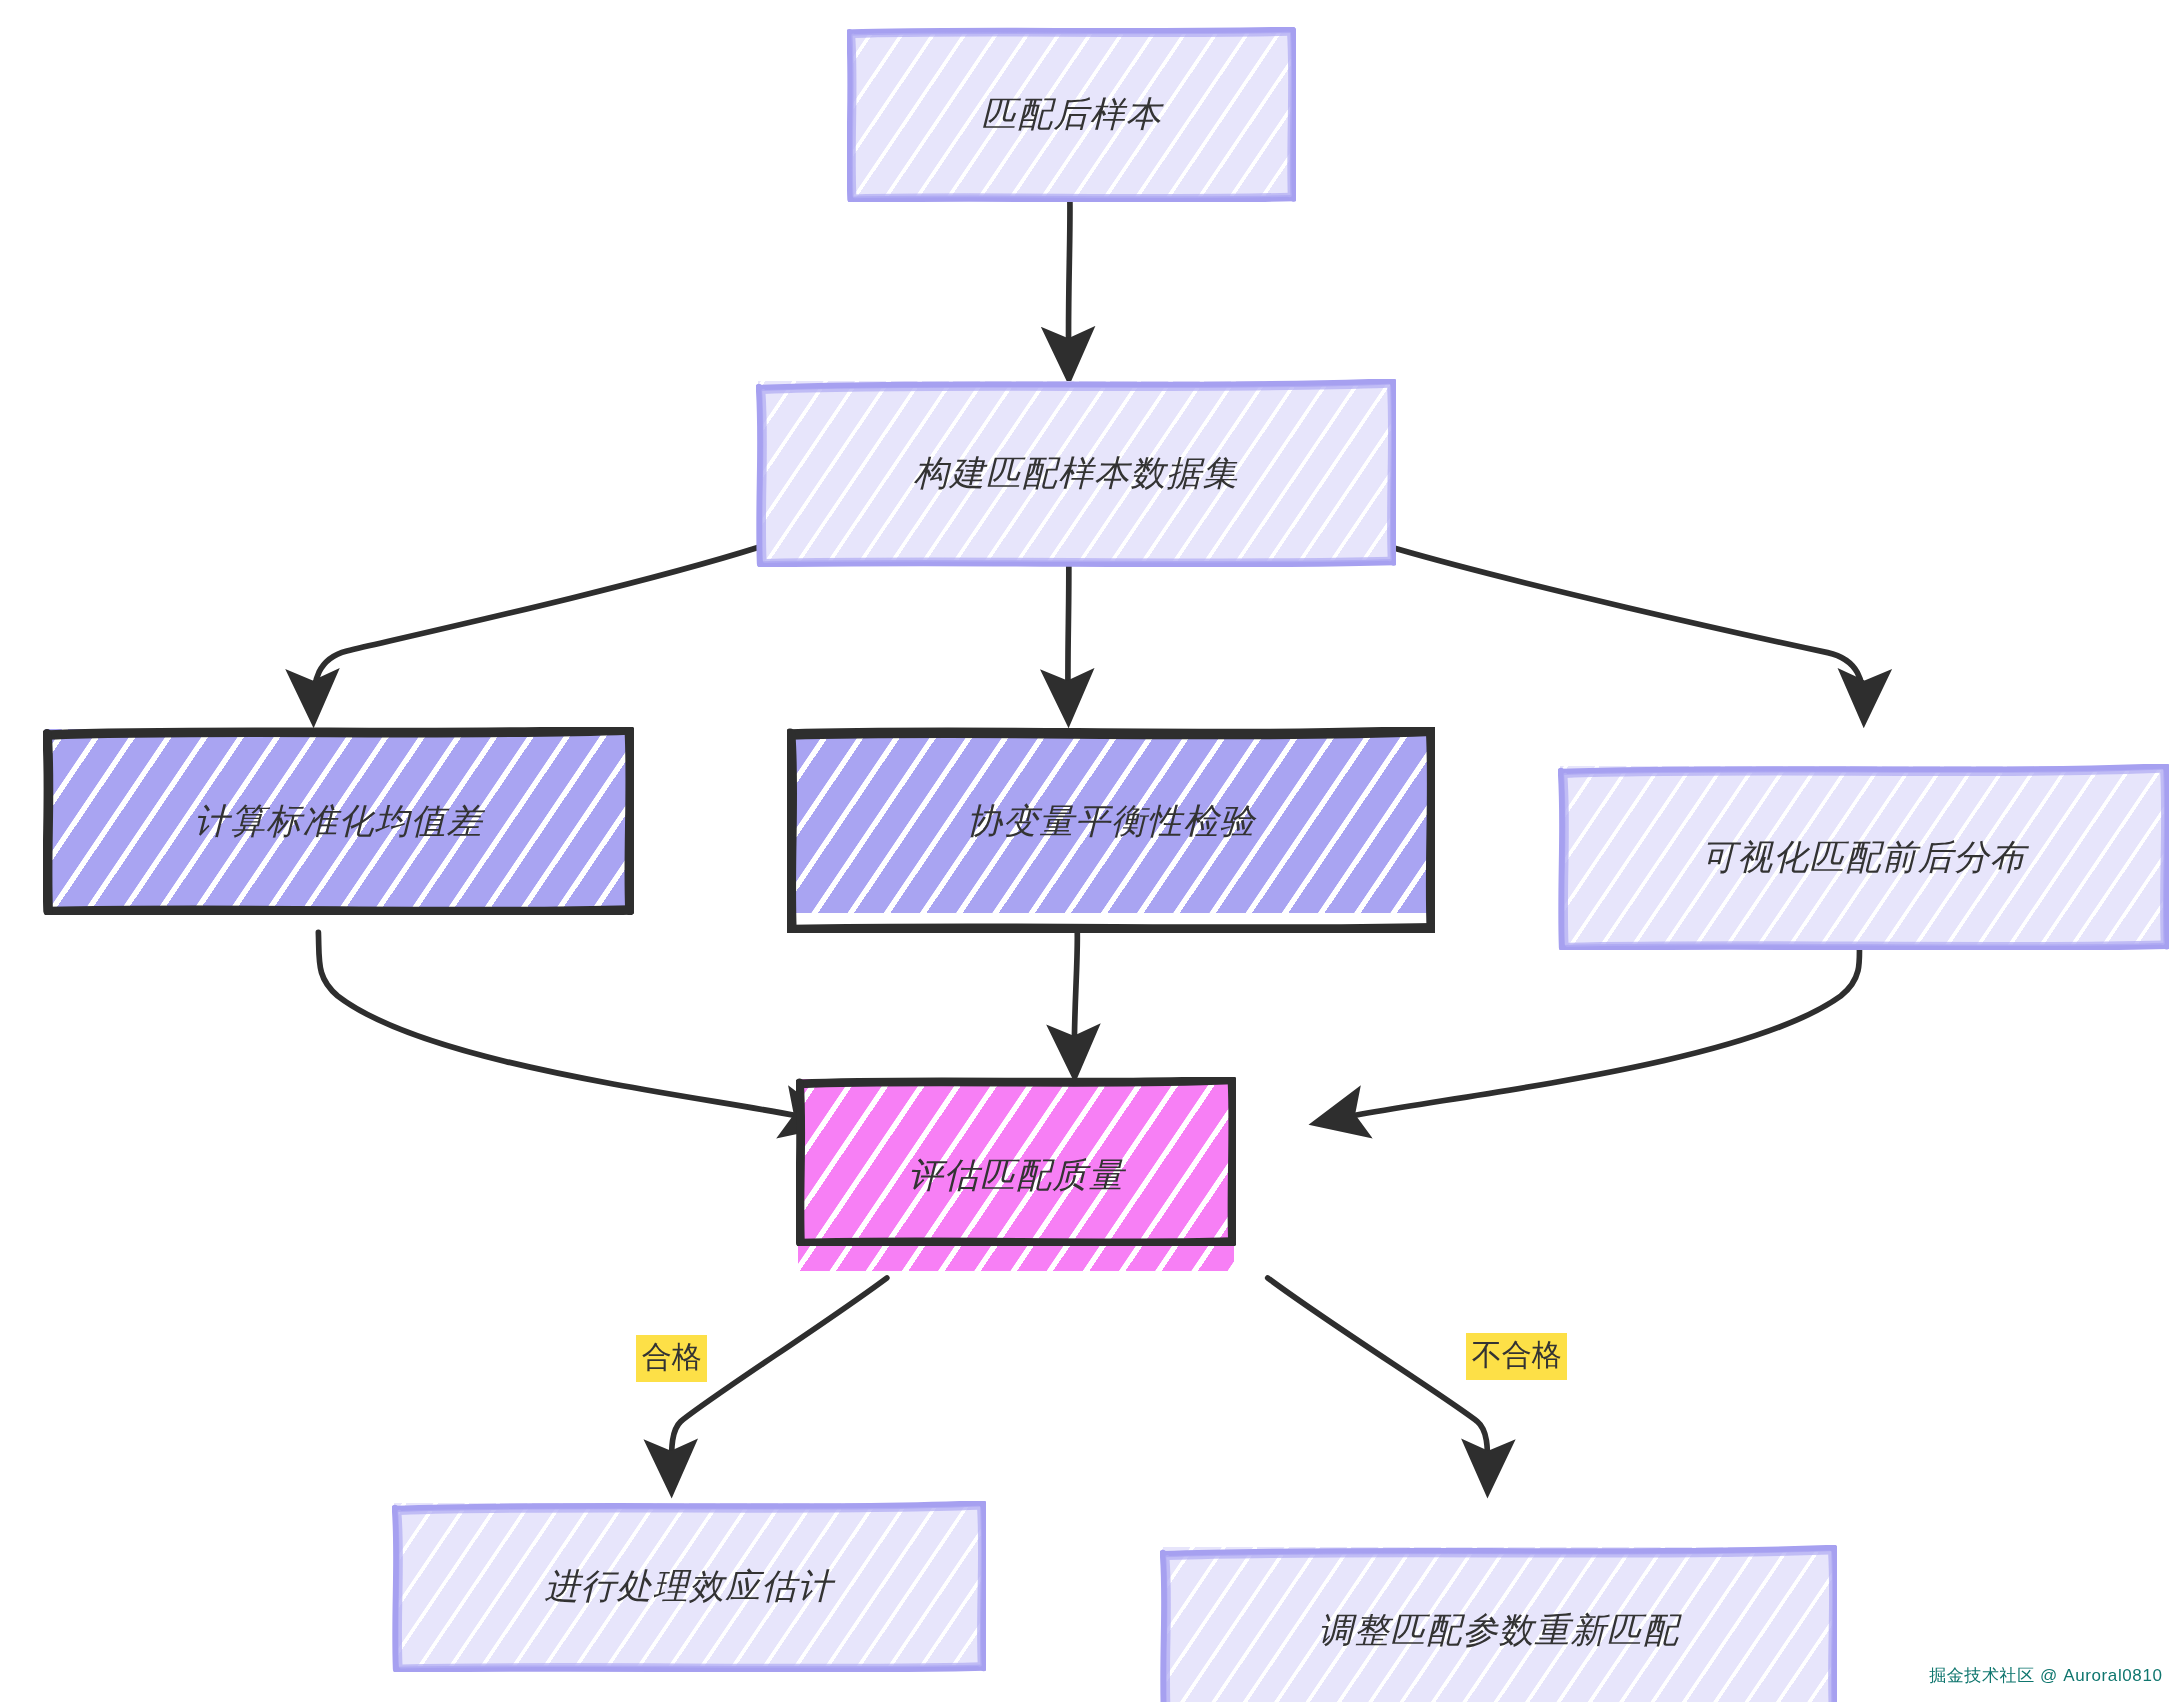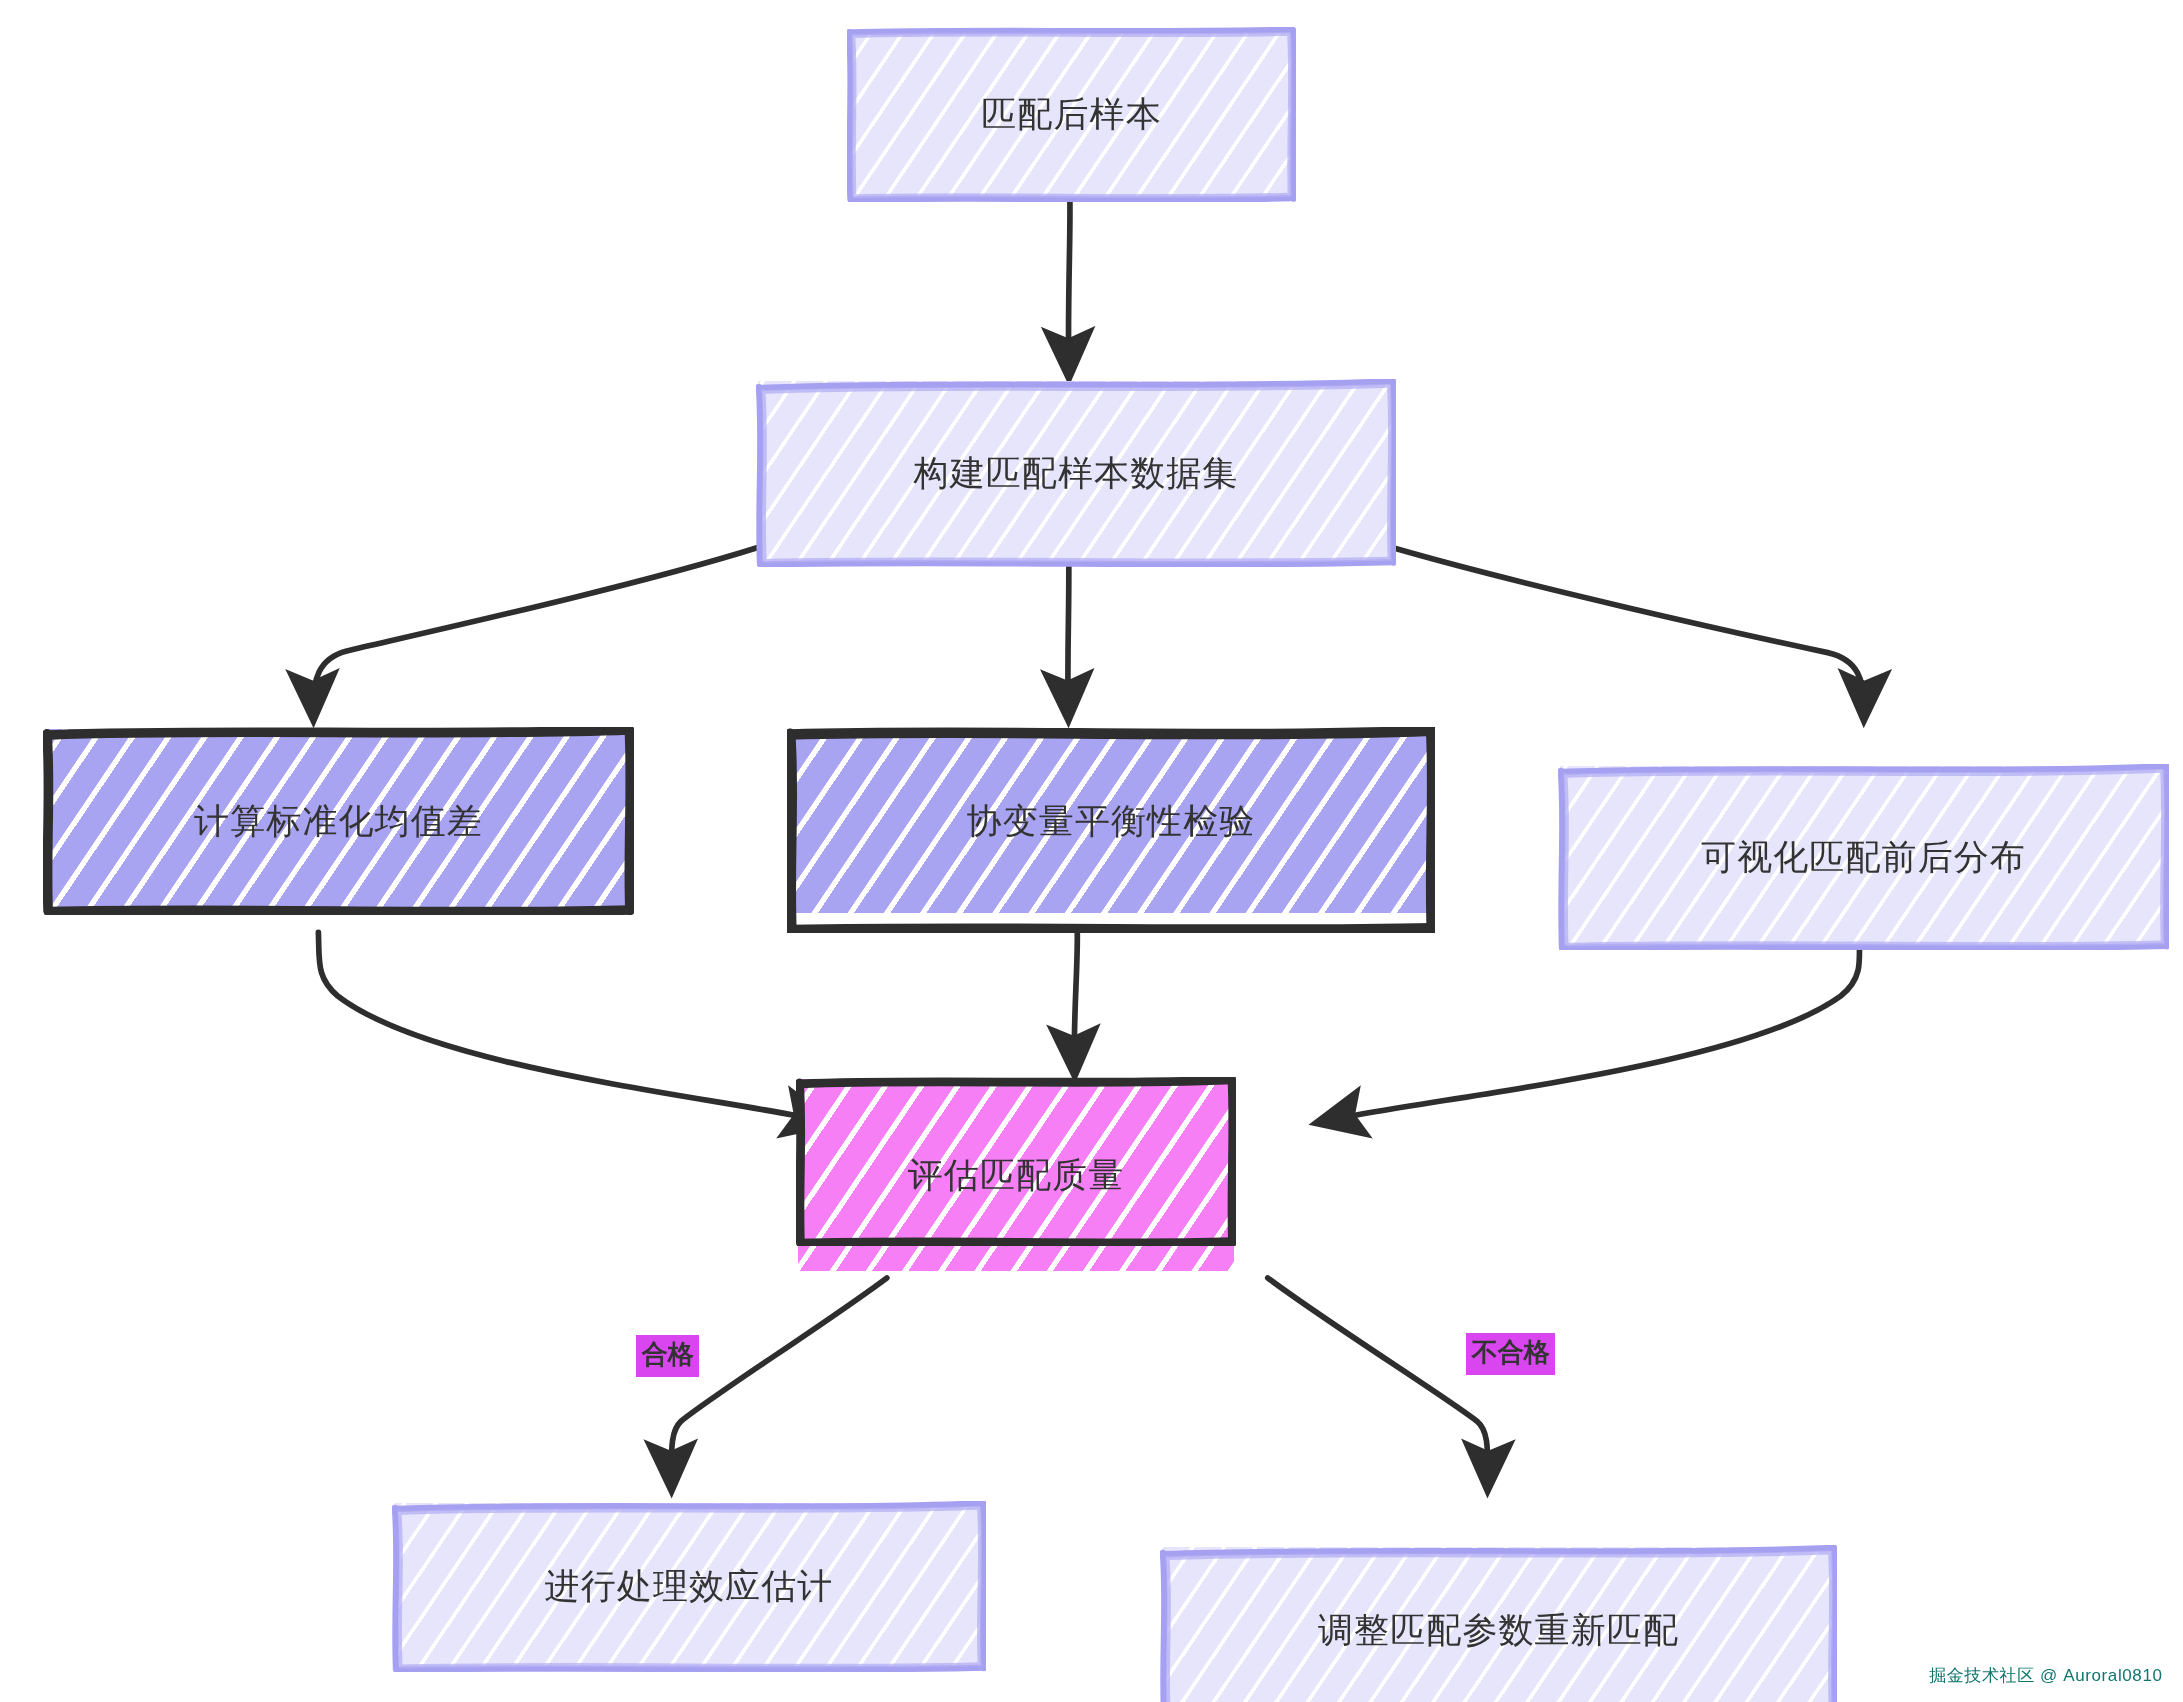--- a/index.html
+++ b/index.html
@@ -24,20 +24,21 @@
     height: 1702px;
   }
   .node {
     position: absolute;
     box-sizing: border-box;
     display: flex;
     align-items: center;
     justify-content: center;
     text-align: center;
     z-index: 5;
+    font-style: italic;
   }
   .node .label {
     position: relative;
     z-index: 4;
     color: #333333;
     font-size: 35px;
     line-height: 1.1;
     letter-spacing: 1.1px;
     white-space: nowrap;
     font-weight: 400;
@@ -74,28 +75,27 @@
   
   .n-pink .fill {
     background-color: #f77ff5;
     background-image: repeating-linear-gradient(
         -56deg,
         #ffffff 0px, #ffffff 5.1px,
         rgba(255,255,255,0) 5.7px, rgba(255,255,255,0) 30px);
   }
   .edge-label {
     position: absolute;
-    background: #d946ef;
+    background: #fde047;
     color: #333333;
-    font-size: 26px;
+    font-size: 30px;
     line-height: 1.25;
     padding: 3.4px 5.7px 5.7px 5.7px;
     white-space: nowrap;
     z-index: 8;
-    font-weight: bold;
   }
   .watermark {
     position: absolute;
     right: 20.5px;
     bottom: 15px;
     color: #0f766e;
     font-size: 17px;
     letter-spacing: 0.6px;
     white-space: nowrap;
     z-index: 9;

